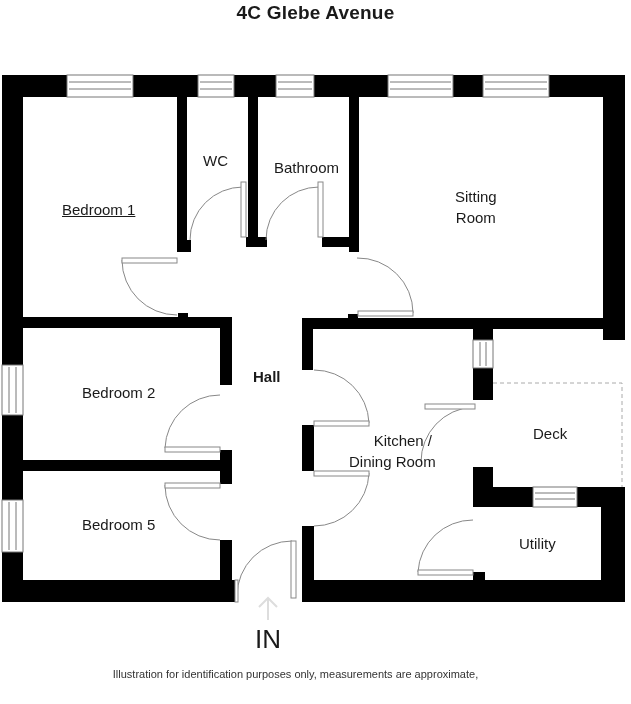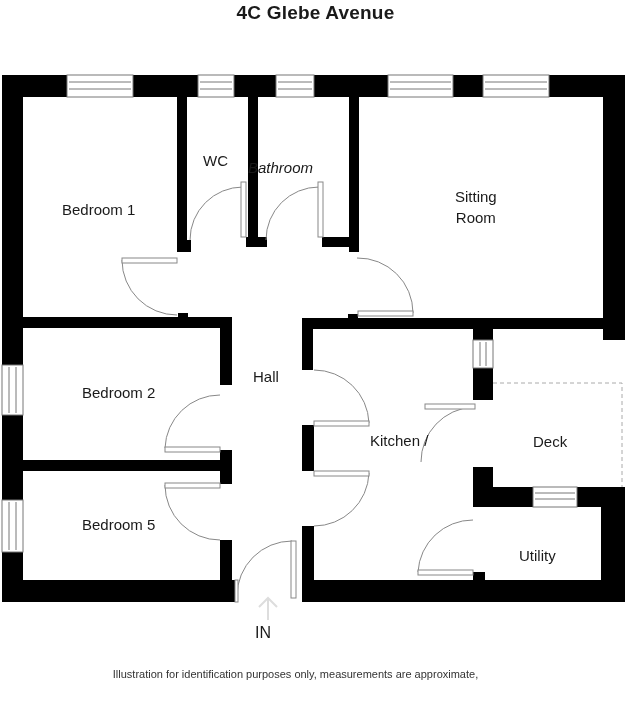--- a/index.html
+++ b/index.html
@@ -1,20 +1,20 @@
 <!DOCTYPE html>
 <html><head>
   <meta charset="utf-8">
   <style>
     html, body { margin: 0; padding: 0; background: #ffffff; }
     body { width: 631px; height: 704px; position: relative; overflow: hidden; font-family: "Liberation Sans", sans-serif; color: #1a1a1a; }
     .title { position: absolute; left: 0; top: 2px; width: 631px; text-align: center; font-size: 19px; font-weight: bold; letter-spacing: 0.2px; }
     .plan { position: absolute; left: 0; top: 0; width: 631px; height: 704px; }
     .label { position: absolute; font-size: 15px; text-align: center; line-height: 21px; color: #1a1a1a; white-space: nowrap; }
-    .in-label { position: absolute; font-size: 16px; color: #1a1a1a; }
+    .in-label { position: absolute; font-size: 26px; color: #1a1a1a; }
     .footer { position: absolute; left: 0; top: 667px; width: 591px; text-align: center; font-size: 11px; line-height: 15px; color: #333; }
   </style>
 </head>
 <body>
 
 <div class="title">4C Glebe Avenue</div>
 
 <svg class="plan" viewBox="0 0 631 704" xmlns="http://www.w3.org/2000/svg">
   <g fill="#000">
 
@@ -145,33 +145,34 @@
   <g fill="none" stroke="#aaa" stroke-width="1" stroke-dasharray="4,3">
     <polyline points="493,383 622,383 622,487"></polyline>
   </g>
 
   <g fill="none" stroke="#ddd" stroke-width="2">
     <line x1="268" y1="598" x2="268" y2="620"></line>
     <polyline points="259,607 268,598 277,607"></polyline>
   </g>
 </svg>
 
-<div class="label" style="left:62px; top:199px;">Bedroom 1</div>
+<div class="label" style="left:62px; top:199px;text-decoration:underline;">Bedroom 1</div>
 <div class="label" style="left:203px; top:150px;">WC</div>
-<div class="label" style="left:248px; top:157px;font-style:italic;">Bathroom</div>
+<div class="label" style="left:274px; top:157px;">Bathroom</div>
 <div class="label" style="left:455px; top:186px;">
   <div>Sitting</div>
   <div>Room</div>
 </div>
-<div class="label" style="left:253px; top:366px;">Hall</div>
+<div class="label" style="left:253px; top:366px;font-weight:bold;">Hall</div>
 <div class="label" style="left:82px; top:382px;text-align:right;">Bedroom 2</div>
 <div class="label" style="left:82px; top:514px;">Bedroom 5</div>
 <div class="label" style="left:349px; top:430px;">
   <div style="text-align:center; padding-left:21px;">Kitchen /</div>
+  <div>Dining Room</div>
 </div>
-<div class="label" style="left:533px; top:423px;margin-top:8px;">Deck</div>
-<div class="label" style="left:519px; top:545px;">Utility</div>
+<div class="label" style="left:533px; top:423px;">Deck</div>
+<div class="label" style="left:519px; top:533px;">Utility</div>
 
 <div class="in-label" style="left:255px; top:624px;">IN</div>
 
 <div class="footer">
   <div>Illustration for identification purposes only, measurements are approximate,</div>
 </div>
 
 </body></html>

